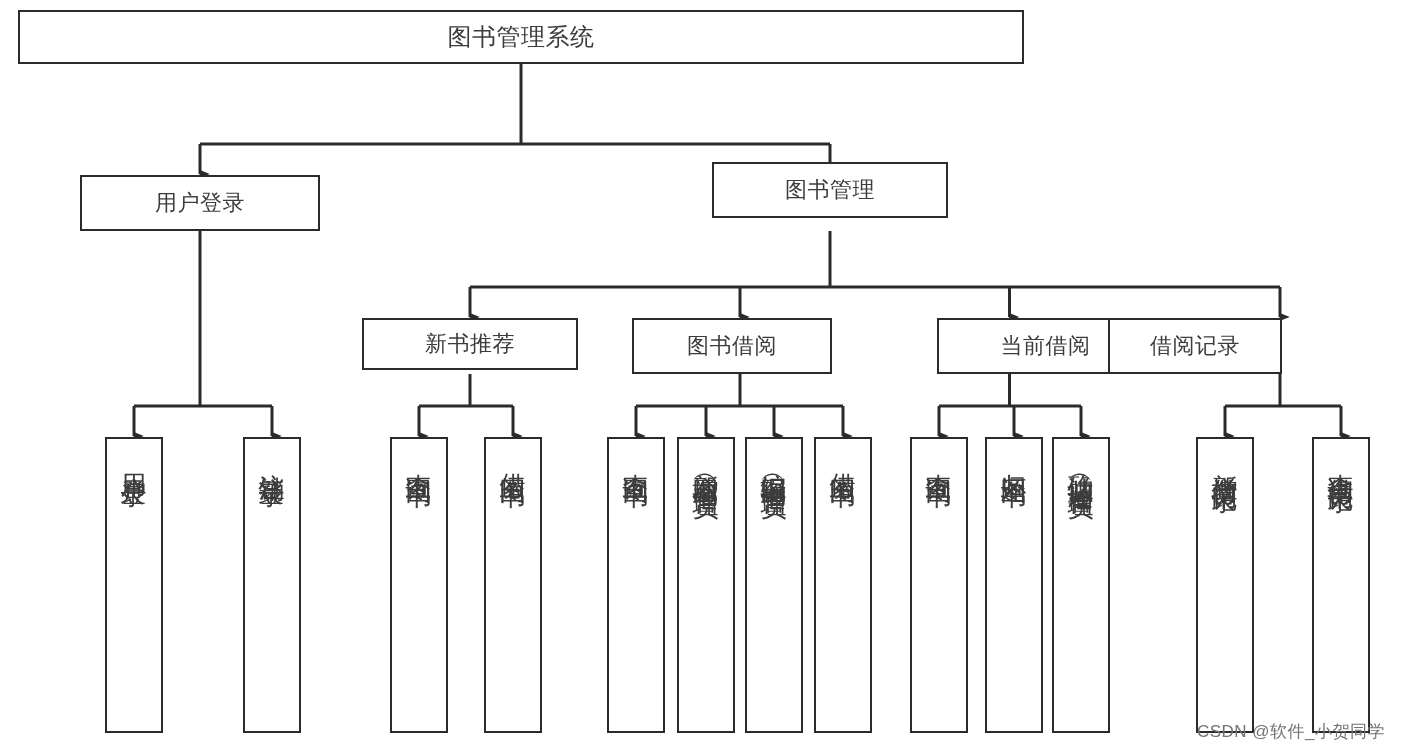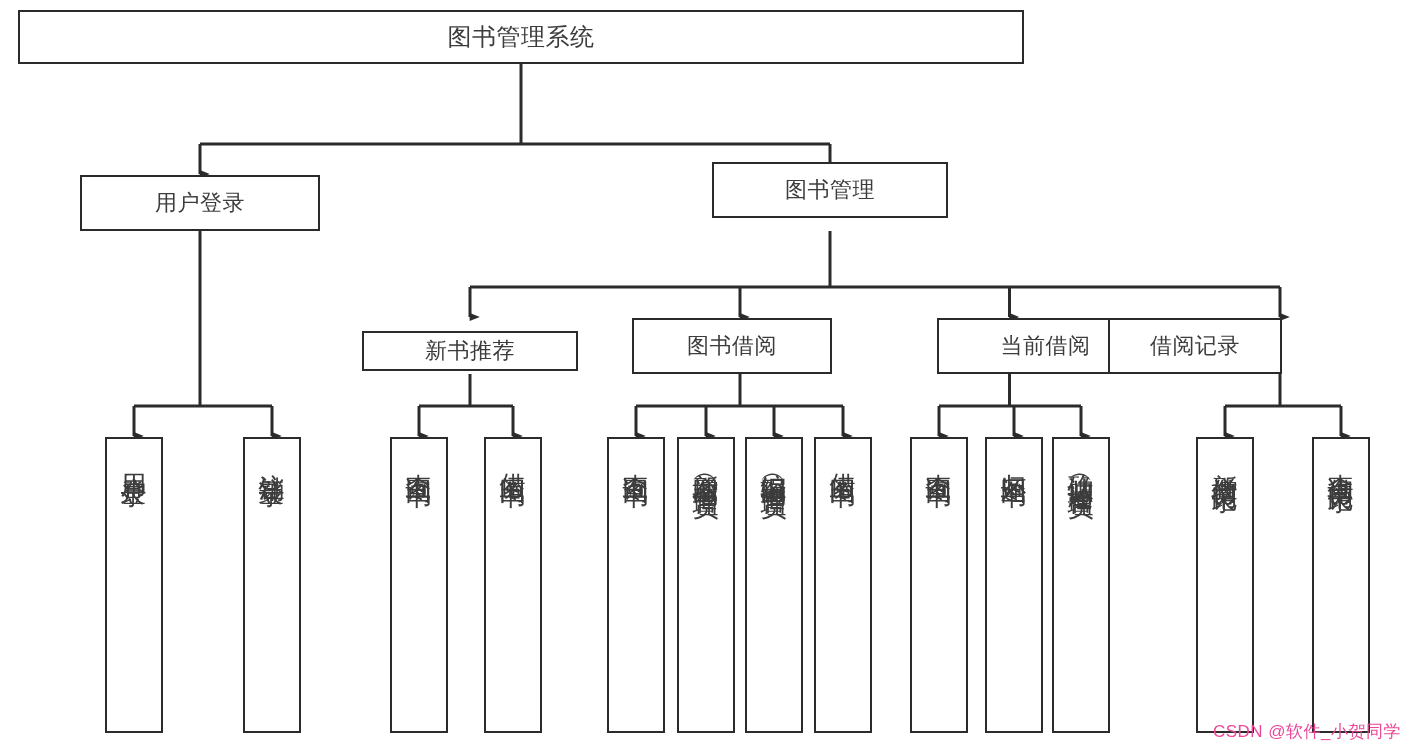--- a/index.html
+++ b/index.html
@@ -53,24 +53,24 @@
     text-orientation: upright;
     font-size: 26px;
     letter-spacing: 3px;
     line-height: 1;
   }
   .node.root .node-label {
     font-size: 24px;
   }
   #watermark {
     position: absolute;
-    right: 4px;
+    right: 20px;
     bottom: 4px;
     font-size: 17px;
-    color: #ec4899;
+    color: #737373;
     white-space: nowrap;
     letter-spacing: 0.5px;
     pointer-events: none;
   }
 </style>
 </head>
 <body>
 
 <div id="canvas">
 
@@ -123,21 +123,21 @@
 
   <div id="node-host-l1">
       <div class="node horiz" style="left: 80px; top: 175px; width: 240px; height: 56px;">
         <span class="node-label">用户登录</span>
       </div>
       <div class="node horiz" style="left: 712px; top: 162px; width: 236px; height: 56px;">
         <span class="node-label">图书管理</span>
       </div>
     </div>
   <div id="node-host-l2">
-      <div class="node horiz" style="left: 362px; top: 331px; width: 216px; height: 40px;">
+      <div class="node horiz" style="left: 362px; top: 318px; width: 216px; height: 52px;">
         <span class="node-label">新书推荐</span>
       </div>
       <div class="node horiz" style="left: 632px; top: 318px; width: 200px; height: 56px;">
         <span class="node-label">图书借阅</span>
       </div>
       <div class="node horiz" style="left: 937px; top: 318px; width: 217px; height: 56px;">
         <span class="node-label">当前借阅</span>
       </div>
       <div class="node horiz" style="left: 1108px; top: 318px; width: 174px; height: 56px;">
         <span class="node-label">借阅记录</span>

